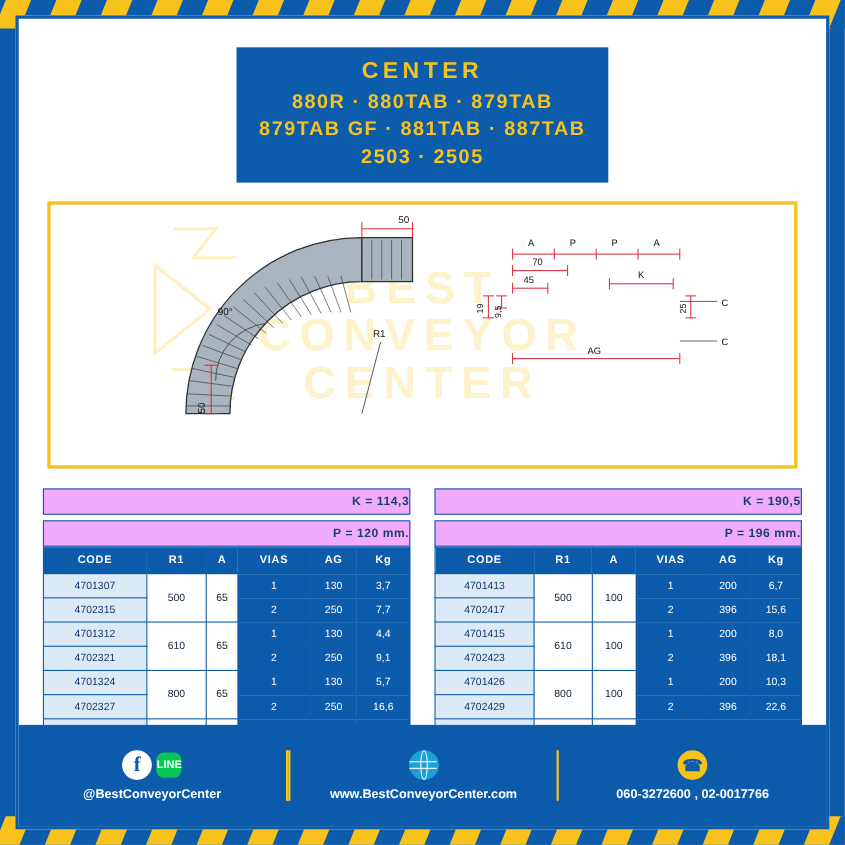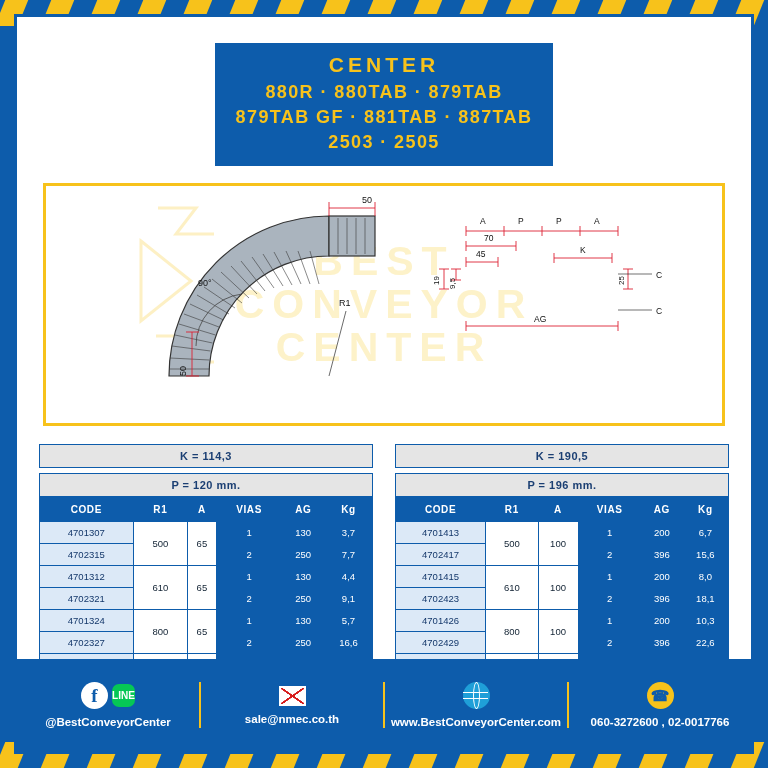--- a/index.html
+++ b/index.html
@@ -56,22 +56,22 @@
     transform:translate(-50%,-50%);
     color:#fdf2c9; font-size:41px; font-weight:bold;
     letter-spacing:8px; text-align:center; line-height:1.05;
     pointer-events:none; user-select:none;
   }
 
   
   .tables { display:flex; gap:22px; margin:18px 22px 0 22px; }
   .tcol { flex:1; }
   .kbar, .pbar {
-    background:#e5e5e5; border:1px solid #0d5cab;
-    text-align:center; font-weight:bold; font-size:11px;
+    background:#f0abfc; border:1px solid #0d5cab;
+    text-align:right; font-weight:bold; font-size:11px;
     color:#1b3f73; padding:5px 0; letter-spacing:.5px;
   }
   .pbar { margin-top:5px; }
   table { width:100%; border-collapse:collapse; margin-top:0; }
   th {
     background:#0d5cab; color:#ffffff; font-size:10px;
     padding:6px 0; border:1px solid #0d5cab; letter-spacing:.6px;
   }
   td {
     font-size:9.5px; text-align:center; padding:5px 0;
@@ -521,24 +521,20 @@
         <span class="circle">
             <span class="fb">f</span>
           </span>
         <span class="circle line">
             <span>LINE</span>
           </span>
       </div>
       <div>@BestConveyorCenter</div>
     </div>
     <div class="fdiv"></div>
-    <div class="fitem">
-      <span class="env"></span>
-      <div>sale@nmec.co.th</div>
-    </div>
     <div class="fdiv"></div>
     <div class="fitem">
       <span class="globe"></span>
       <div>www.BestConveyorCenter.com</div>
     </div>
     <div class="fdiv"></div>
     <div class="fitem">
       <span class="phone">☎</span>
       <div>060-3272600 , 02-0017766</div>
     </div>

